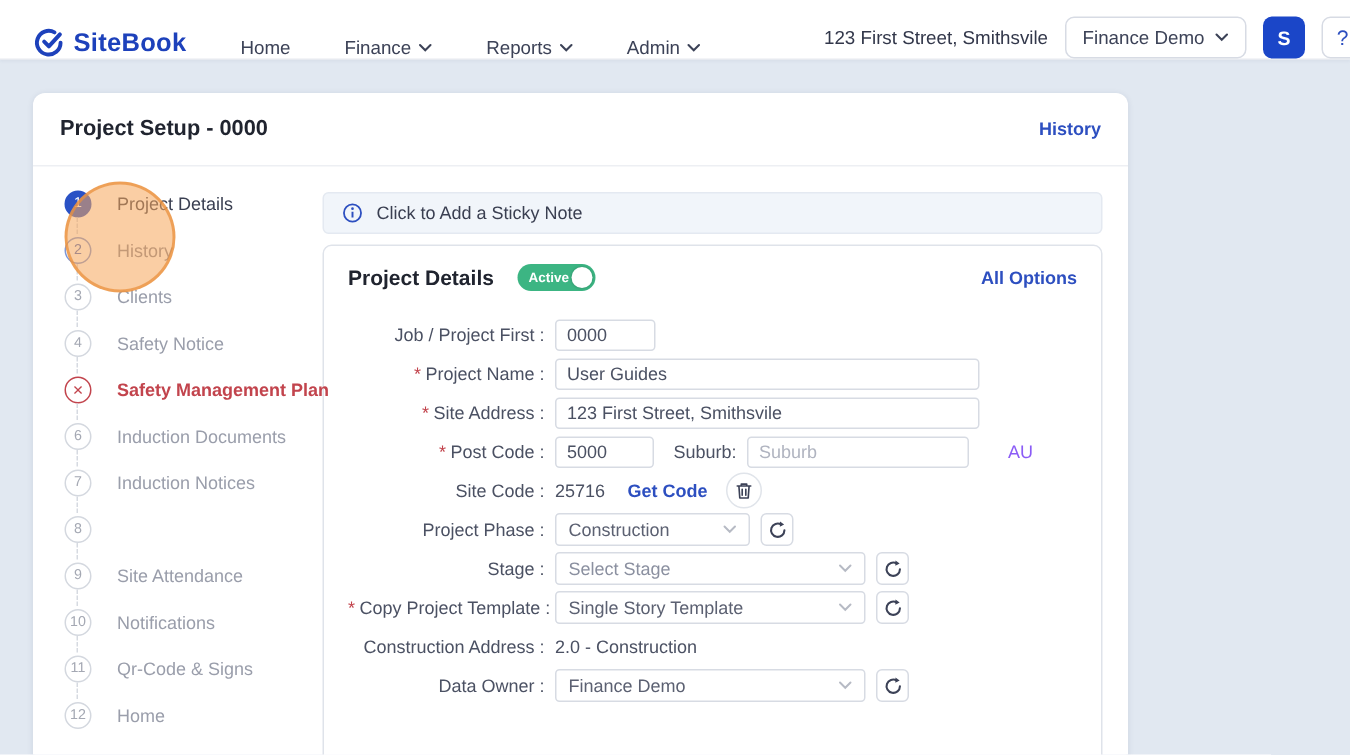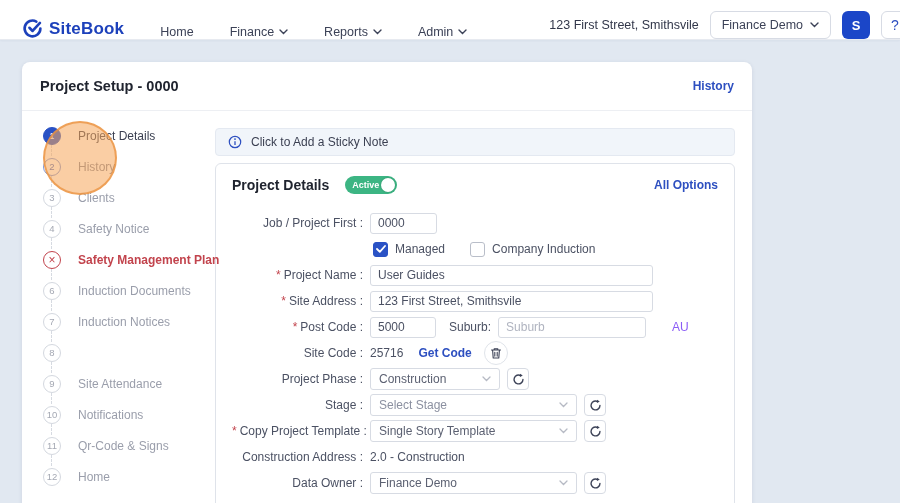--- a/index.html
+++ b/index.html
@@ -270,33 +270,20 @@
           <span class="all-options-link">All Options</span>
         </div>
 
         <div class="form">
 
           <div class="frow">
             <span class="f-label">Job / Project First :</span>
             <input class="tinput w-job" value="0000" style="">
           </div>
 
-          <div class="frow">
-            <div class="cb-row">
-              <span class="cb checked">
-                <svg width="10" height="8" viewBox="0 0 10 8">
-                    <path d="M1 4l2.8 2.8L9 1" stroke="#fff" stroke-width="1.8" fill="none" stroke-linecap="round" stroke-linejoin="round"></path>
-                  </svg>
-              </span>
-              <span class="cb-label">Managed</span>
-              <span class="cb-gap"></span>
-              <span class="cb"></span>
-              <span class="cb-label">Company Induction</span>
-            </div>
-          </div>
 
           <div class="frow">
             <span class="f-label"><span class="req">*</span><span>Project Name :</span></span>
             <input class="tinput w-wide" value="User Guides" style="">
           </div>
 
           <div class="frow">
             <span class="f-label"><span class="req">*</span><span>Site Address :</span></span>
             <input class="tinput w-wide" value="123 First Street, Smithsvile" style="">
           </div>

